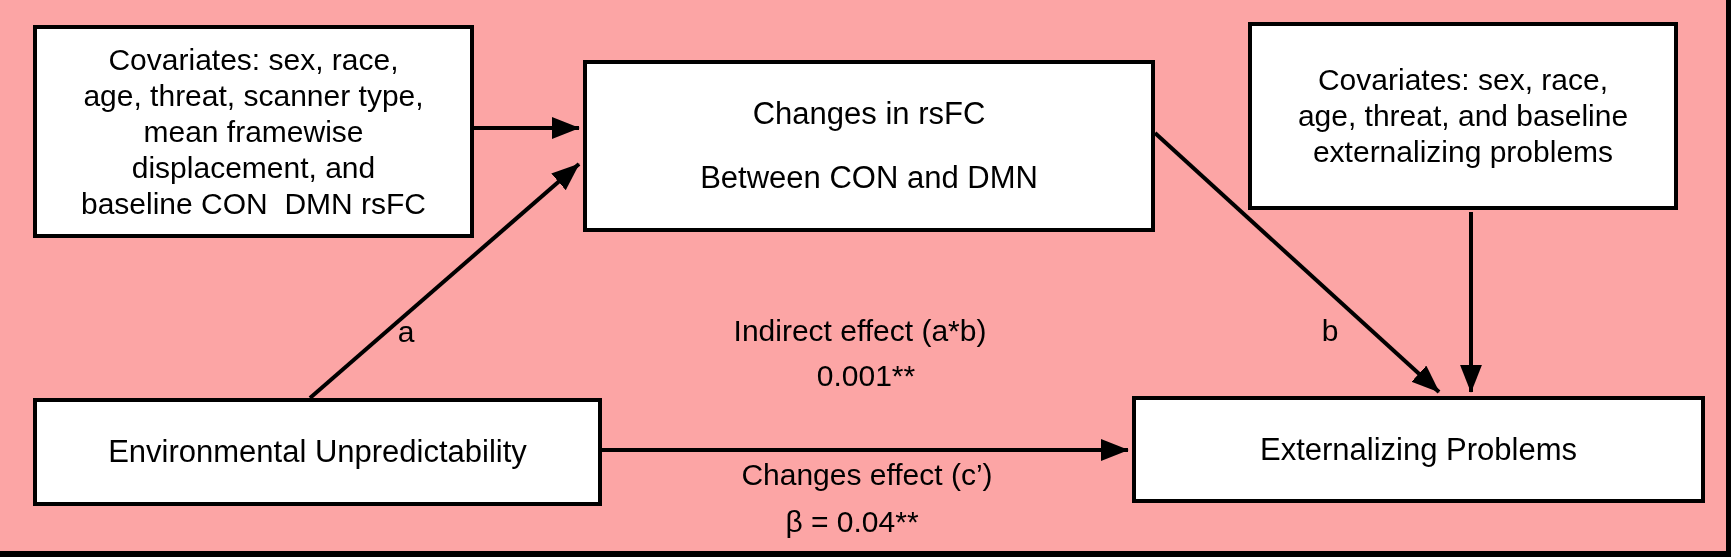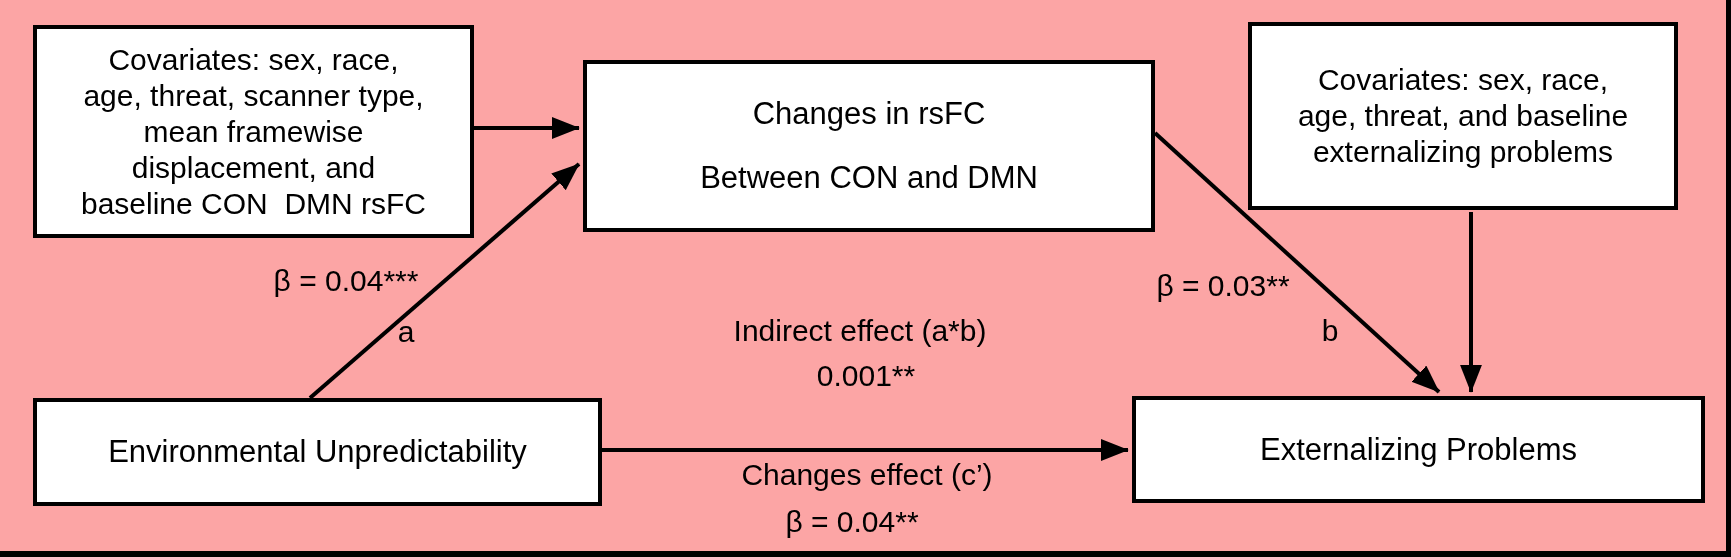--- a/index.html
+++ b/index.html
@@ -90,23 +90,21 @@
   </div>
 
   <div class="box box-predictor">
     <span>Environmental Unpredictability</span>
   </div>
 
   <div class="box box-outcome">
     <span>Externalizing Problems</span>
   </div>
 
-  <div class="path-label lbl-beta-a">β = 0.04***</div>
   <div class="path-label lbl-a">a</div>
-  <div class="path-label lbl-beta-b">β = 0.03**</div>
   <div class="path-label lbl-b">b</div>
   <div class="path-label lbl-indirect">Indirect effect (a*b)</div>
   <div class="path-label lbl-indirect-val">0.001**</div>
   <div class="path-label lbl-direct">Changes effect (c’)</div>
   <div class="path-label lbl-direct-val">β = 0.04**</div>
 
   <div class="frame-bottom"></div>
   <div class="frame-right"></div>
 
 </div>

